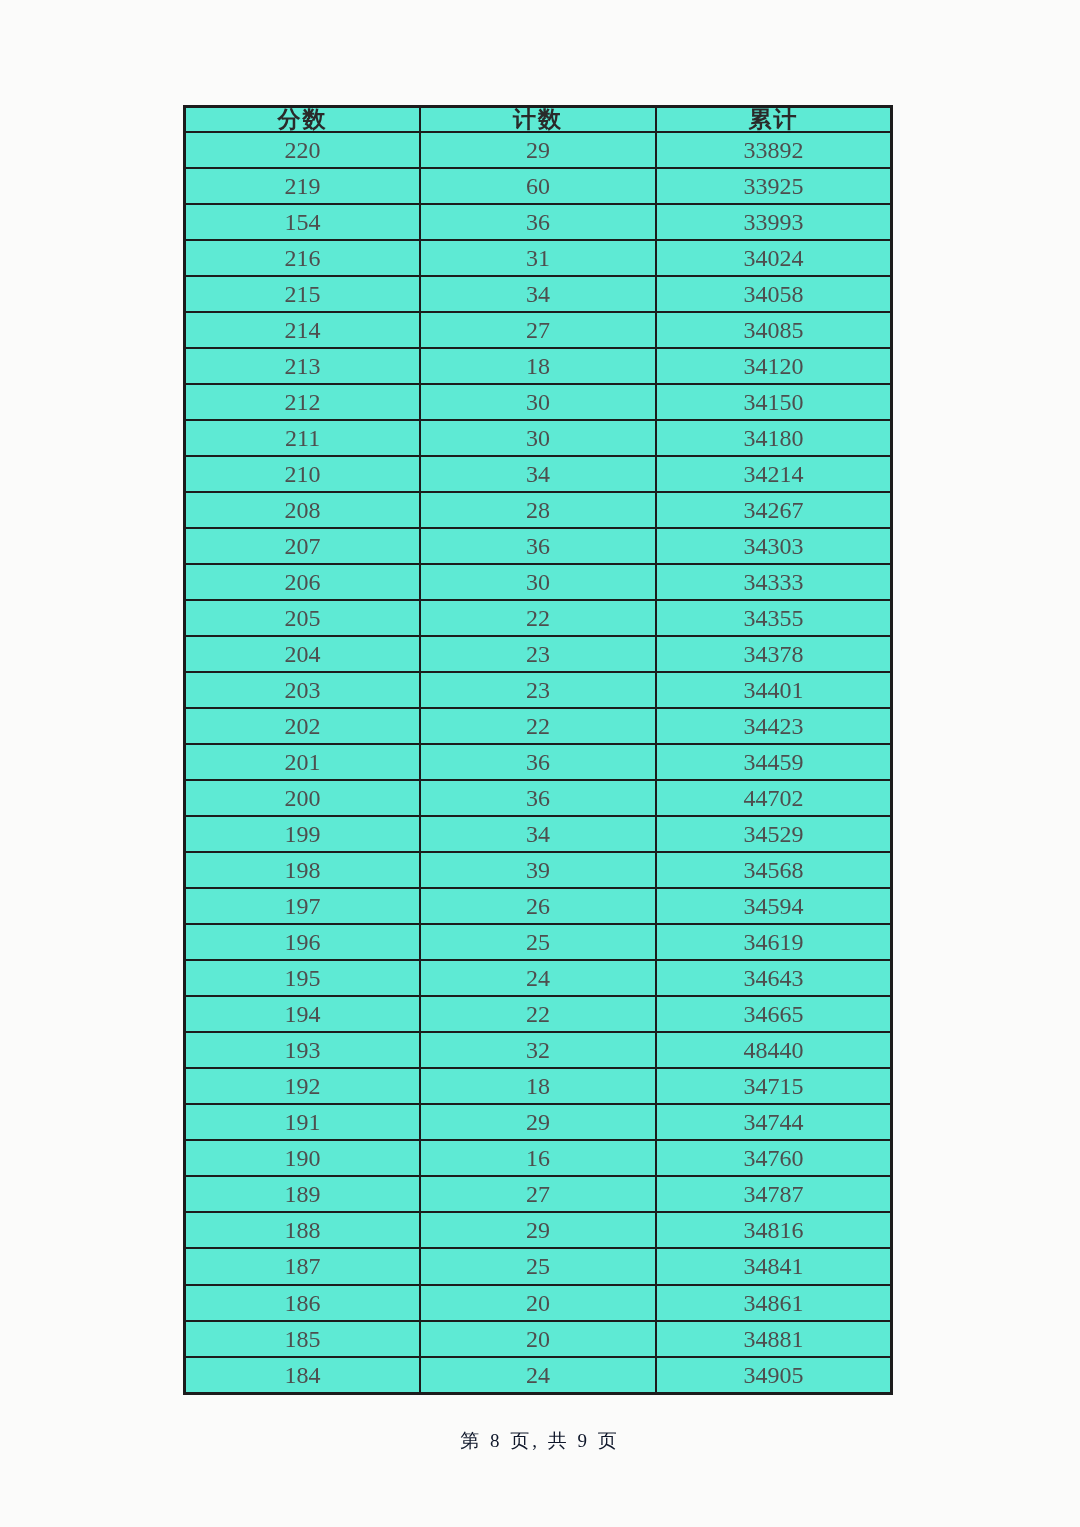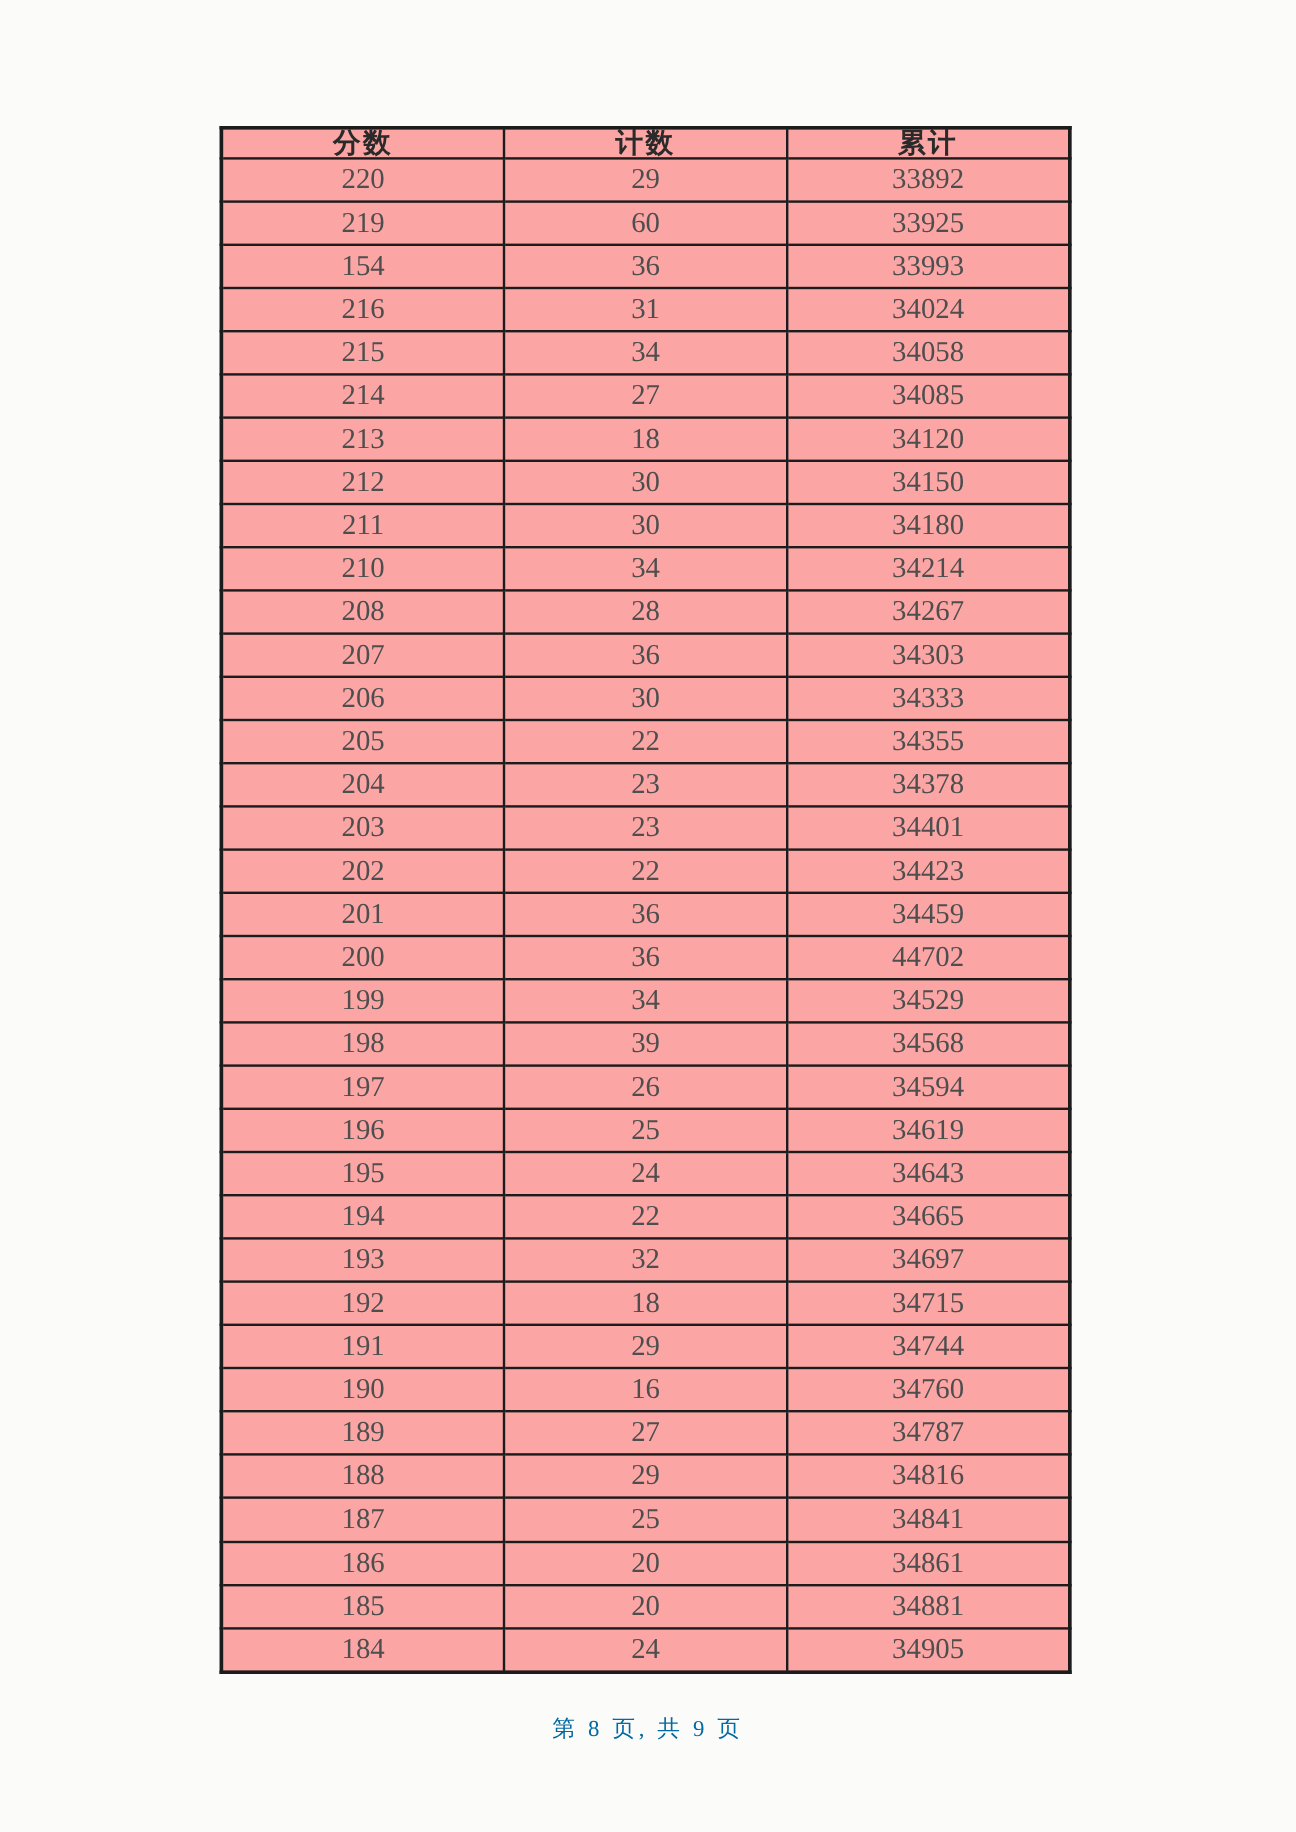--- a/index.html
+++ b/index.html
@@ -15,21 +15,21 @@
     overflow: hidden;
   }
   table.score-table {
     position: absolute;
     left: 183px;
     top: 105px;
     width: 710px;
     height: 1290px;
     border-collapse: collapse;
     table-layout: fixed;
-    background: #fca5a5;
+    background: #5eead4;
     border: 3px solid #1c1c1c;
   }
   table.score-table th,
   table.score-table td {
     border: 2px solid #1c1c1c;
     text-align: center;
     vertical-align: middle;
     padding: 0;
     line-height: 1;
   }
@@ -44,21 +44,21 @@
     font-weight: normal;
     color: #4e4e4e;
   }
   .page-footer {
     position: absolute;
     left: 0;
     top: 1428px;
     width: 100%;
     text-align: center;
     font-size: 19px;
-    color: #0369a1;
+    color: #0f172a;
     letter-spacing: 3px;
   }
 </style>
 </head>
 <body>
 
 <table class="score-table">
   <thead>
     <tr>
       <th>分数</th>
@@ -188,21 +188,21 @@
         <td>34643</td>
       </tr>
       <tr>
         <td>194</td>
         <td>22</td>
         <td>34665</td>
       </tr>
       <tr>
         <td>193</td>
         <td>32</td>
-        <td>34697</td>
+        <td>48440</td>
       </tr>
       <tr>
         <td>192</td>
         <td>18</td>
         <td>34715</td>
       </tr>
       <tr>
         <td>191</td>
         <td>29</td>
         <td>34744</td>

